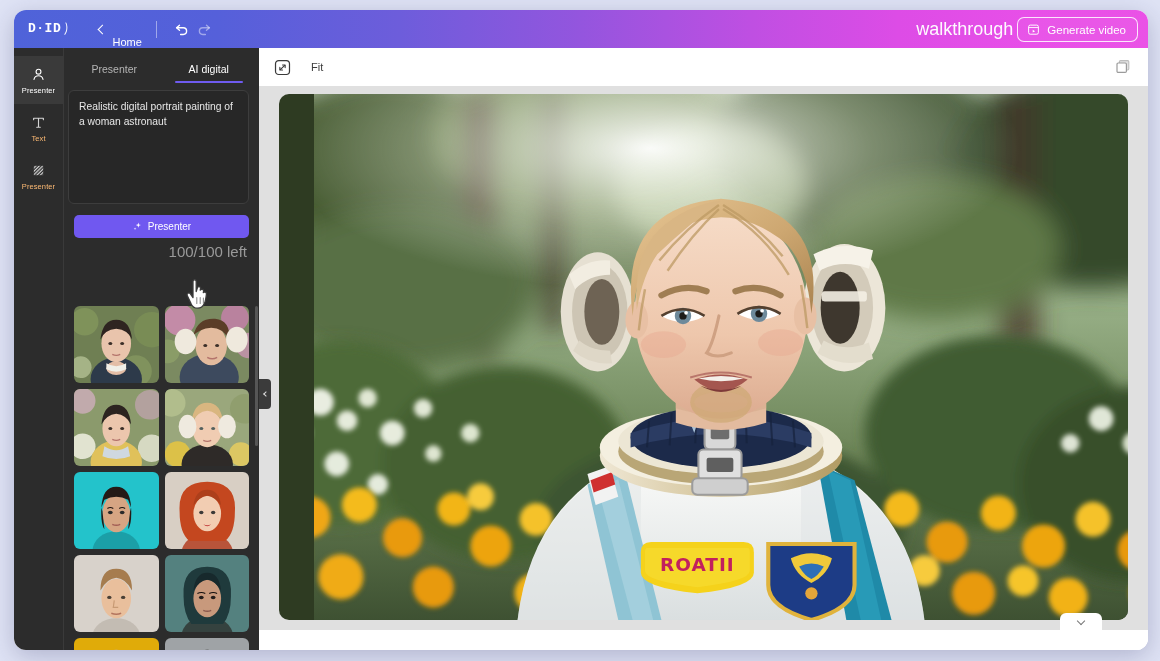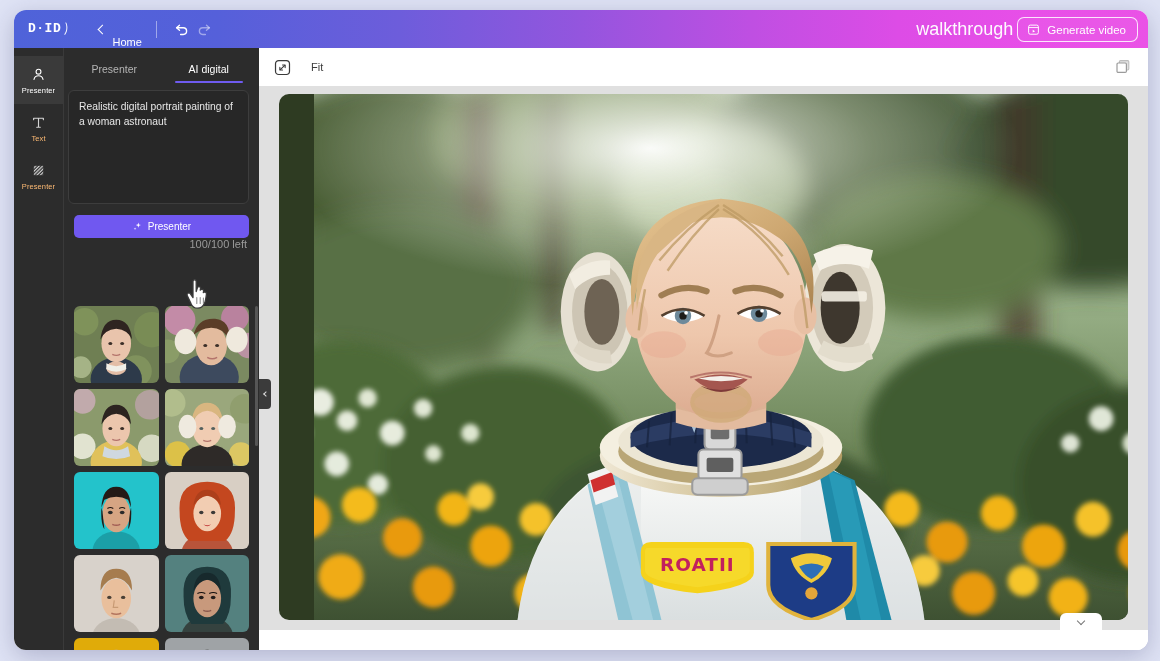--- a/index.html
+++ b/index.html
@@ -115,22 +115,22 @@
   }
   .gen-btn {
     margin: 11px 10px 0 10px;
     height: 23px;
     background: #7058f0;
     border-radius: 5px;
     display:flex; align-items:center; justify-content:center; gap:5px;
     color:#fff; font-size:10px; cursor:pointer;
   }
   .credits {
-    text-align:right; padding-right:12px; 
-    font-size: 11px; color:#9a9a9a;
+    text-align:right; padding-right:12px; margin-top:5px;
+    font-size: 15px; color:#9a9a9a;
   }
   #avatar-grid {
     position:absolute; left:0; right:0; top:254px; bottom:0;
     padding: 4px 10px 0 10px;
     display:grid; grid-template-columns: 1fr 1fr;
     gap: 6px; overflow:hidden;
   }
   .avatar {
     width: 100%; height: 77px; border-radius:6px; overflow:hidden;
     cursor:pointer; position:relative;

